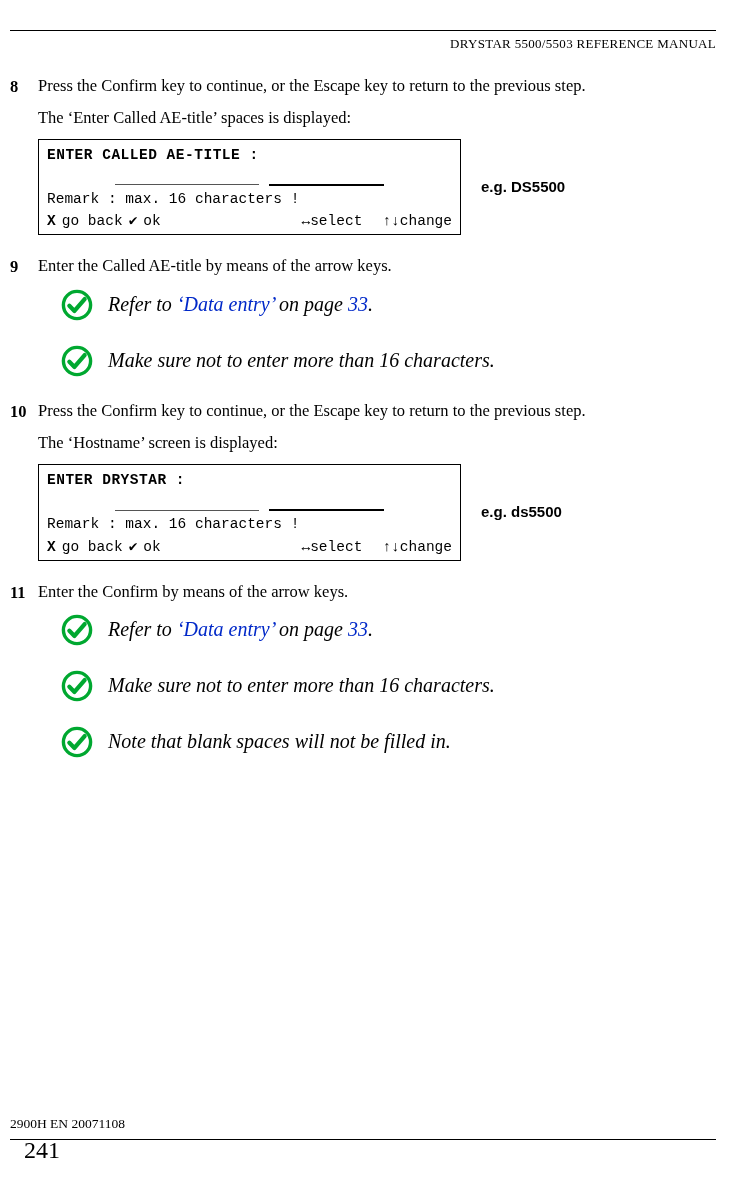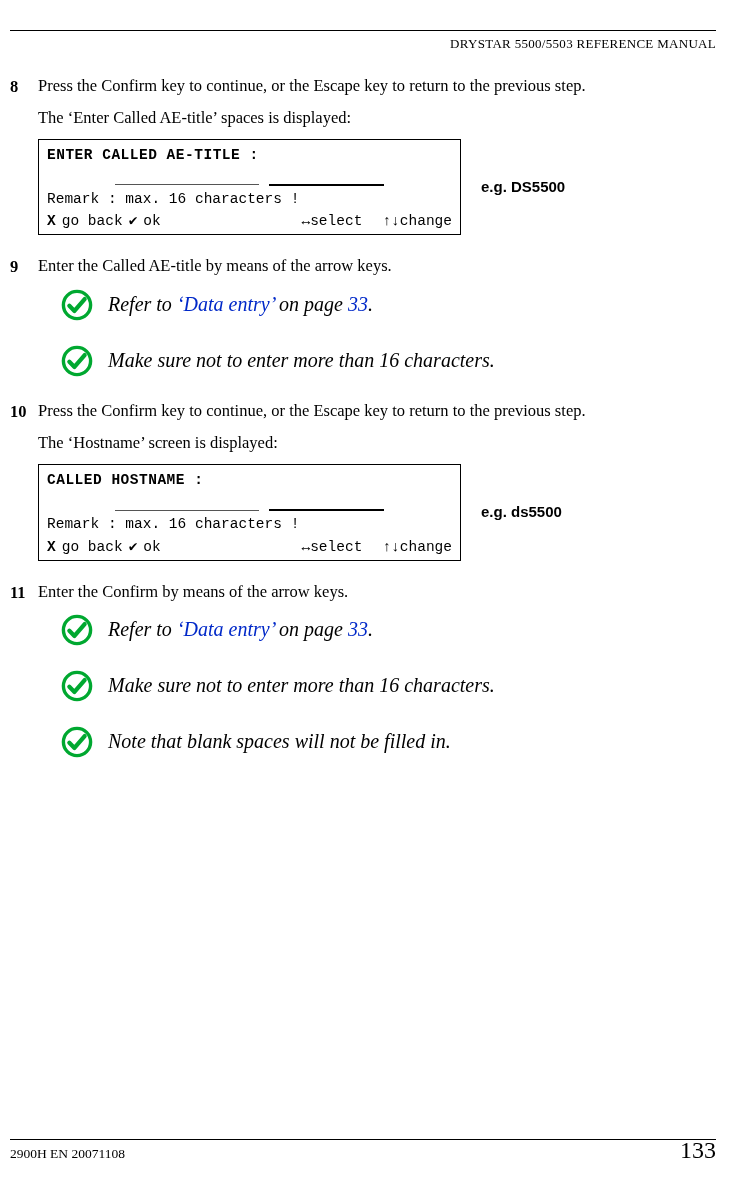--- a/index.html
+++ b/index.html
@@ -126,20 +126,21 @@
     bottom:46px;
     border-top:1px solid #000;
   }
   .footer {
     position:absolute;
     left:10px; right:30px;
     bottom:20px;
     display:flex;
     align-items:baseline;
     font-size:13.5px;
+    flex-direction:column;
   }
   .footer .fl { flex:1; text-align:left; }
   .footer .fc { flex:1; text-align:right; padding-right:8px; }
   .footer .fn {
     font-size:24px;
     font-weight:400;
     width:50px;
     text-align:right;
   }
 </style>
@@ -213,21 +214,21 @@
       </div>
     </div>
 
     <div class="step">
       <div class="stepnum">10</div>
       <div class="stepbody">
         <p>Press the Confirm key to continue, or the Escape key to return to the previous step.</p>
         <p>The ‘Hostname’ screen is displayed:</p>
         <div class="screen-row">
           <div class="screen">
-            <div class="screen-title">CALLED HOSTNAME :</div>
+            <div class="screen-title">ENTER DRYSTAR :</div>
             <div class="input-line">
               <span class="dashes">________________</span>
               <span class="cursor-line"></span>
             </div>
             <div class="screen-remark">Remark : max. 16 characters !</div>
             <div class="screen-footer">
               <span class="fx">X</span>
               <span>go back</span>
               <span class="fx">✔</span>
               <span>ok</span>
@@ -279,16 +280,16 @@
           <span class="tip-text">Note that blank spaces will not be filled in.</span>
         </div>
       </div>
     </div>
 
   </div>
 
   <div class="footrule"></div>
   <div class="footer">
     <span class="fl">2900H EN 20071108</span>
-    <span class="fn">133</span>
+    <span class="fn">241</span>
   </div>
 
 </div>
 
 </body></html>

